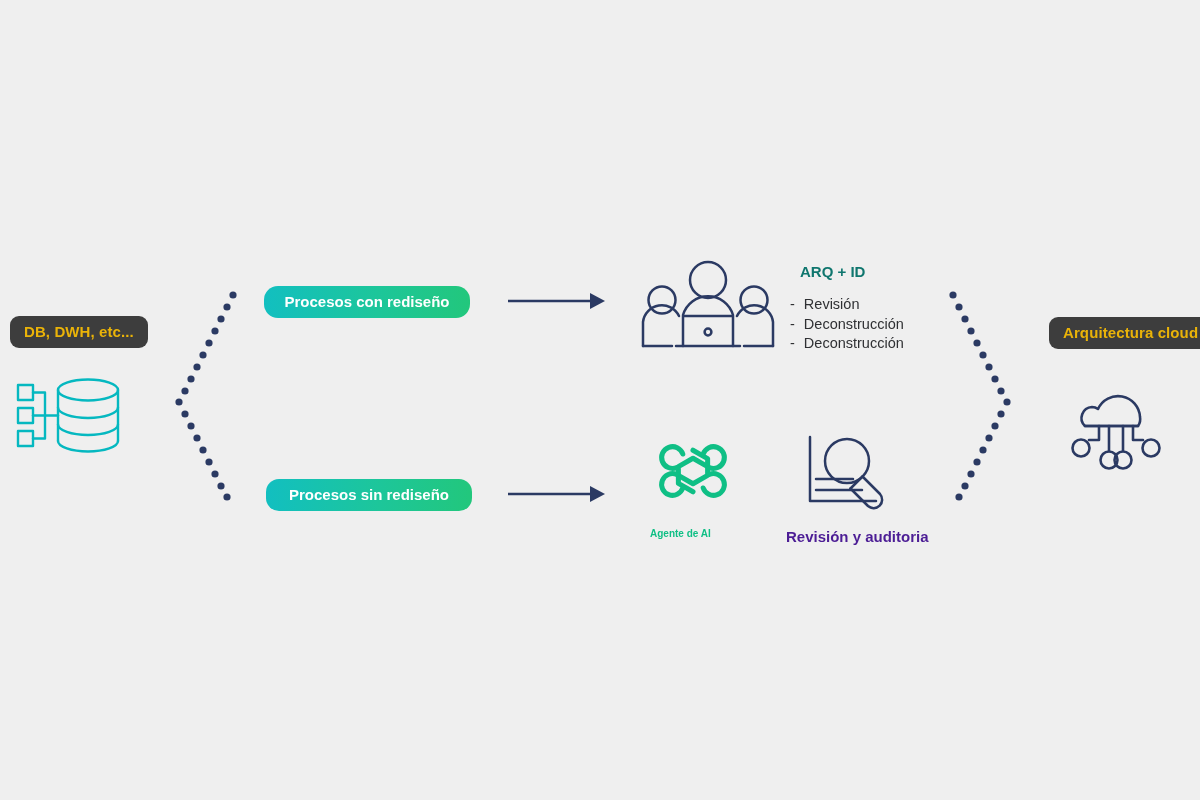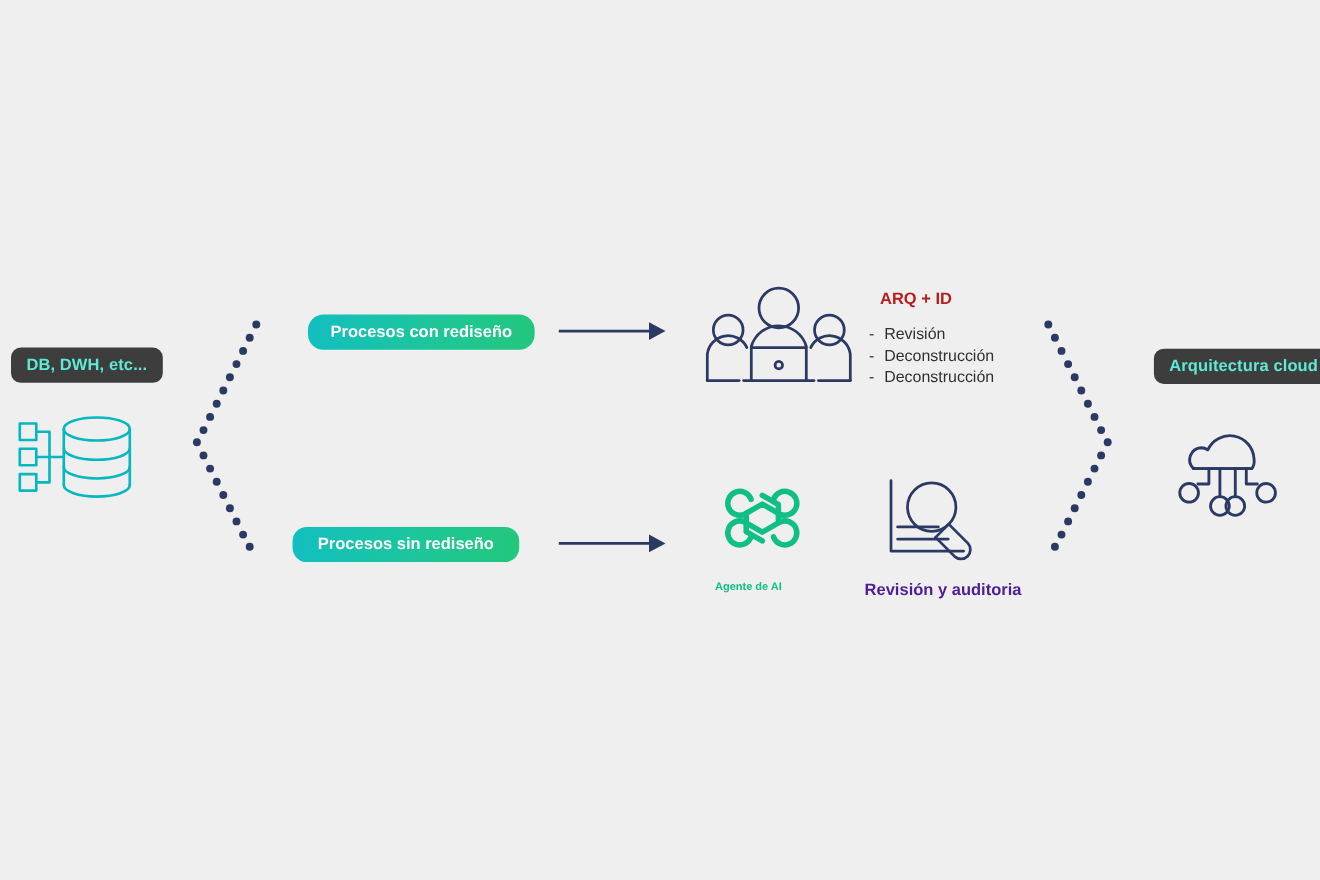--- a/index.html
+++ b/index.html
@@ -18,21 +18,21 @@
     position: absolute;
     left: 0; top: 0;
     width: 1200px;
     height: 800px;
   }
   .abs { position: absolute; }
 
   
   .pill-dark {
     background: #3d3d3d;
-    color: #5eead4;
+    color: #eab308;
     font-weight: bold;
     font-size: 15px;
     border-radius: 9px;
     padding: 8px 14px 9px 14px;
     white-space: nowrap;
     letter-spacing: 0.1px;
     line-height: 1;
   }
   .pill-grad {
     background: linear-gradient(90deg, #12bfc0 0%, #1dc69a 55%, #22c77c 100%);
@@ -42,21 +42,21 @@
     border-radius: 14px;
     padding: 8px 20px 9px 20px;
     white-space: nowrap;
     line-height: 1;
     text-align: center;
     box-sizing: border-box;
   }
 
   
   .head-navy {
-    color: #b91c1c;
+    color: #0f766e;
     font-weight: bold;
     font-size: 15px;
     white-space: nowrap;
     line-height: 1;
   }
   .bullet-row {
     color: #2f3033;
     font-size: 14.5px;
     white-space: nowrap;
     line-height: 19.5px;
@@ -128,21 +128,21 @@
         <circle cx="32" cy="148" r="3.6"></circle>
         <circle cx="38" cy="160" r="3.6"></circle>
         <circle cx="44" cy="172" r="3.6"></circle>
         <circle cx="50" cy="184" r="3.6"></circle>
         <circle cx="56" cy="196" r="3.6"></circle>
         <circle cx="62" cy="207" r="3.6"></circle>
       </g>
     </svg>
   </div>
 
-  <div class="abs pill-grad" style="left:280px; top:286px; width:206px;">Procesos con rediseño</div>
+  <div class="abs pill-grad" style="left:264px; top:286px; width:206px;">Procesos con rediseño</div>
 
   <div class="abs" style="left:508px; top:292px;">
     <svg width="98" height="18" viewBox="0 0 98 18">
       <path d="M0 9 H84" stroke="#2b3a63" stroke-width="2.6"></path>
       <path d="M82 1 L97 9 L82 17 Z" fill="#2b3a63"></path>
     </svg>
   </div>
 
   <div class="abs" style="left:638px; top:260px;">
     <svg width="140" height="92" viewBox="0 0 140 92">

